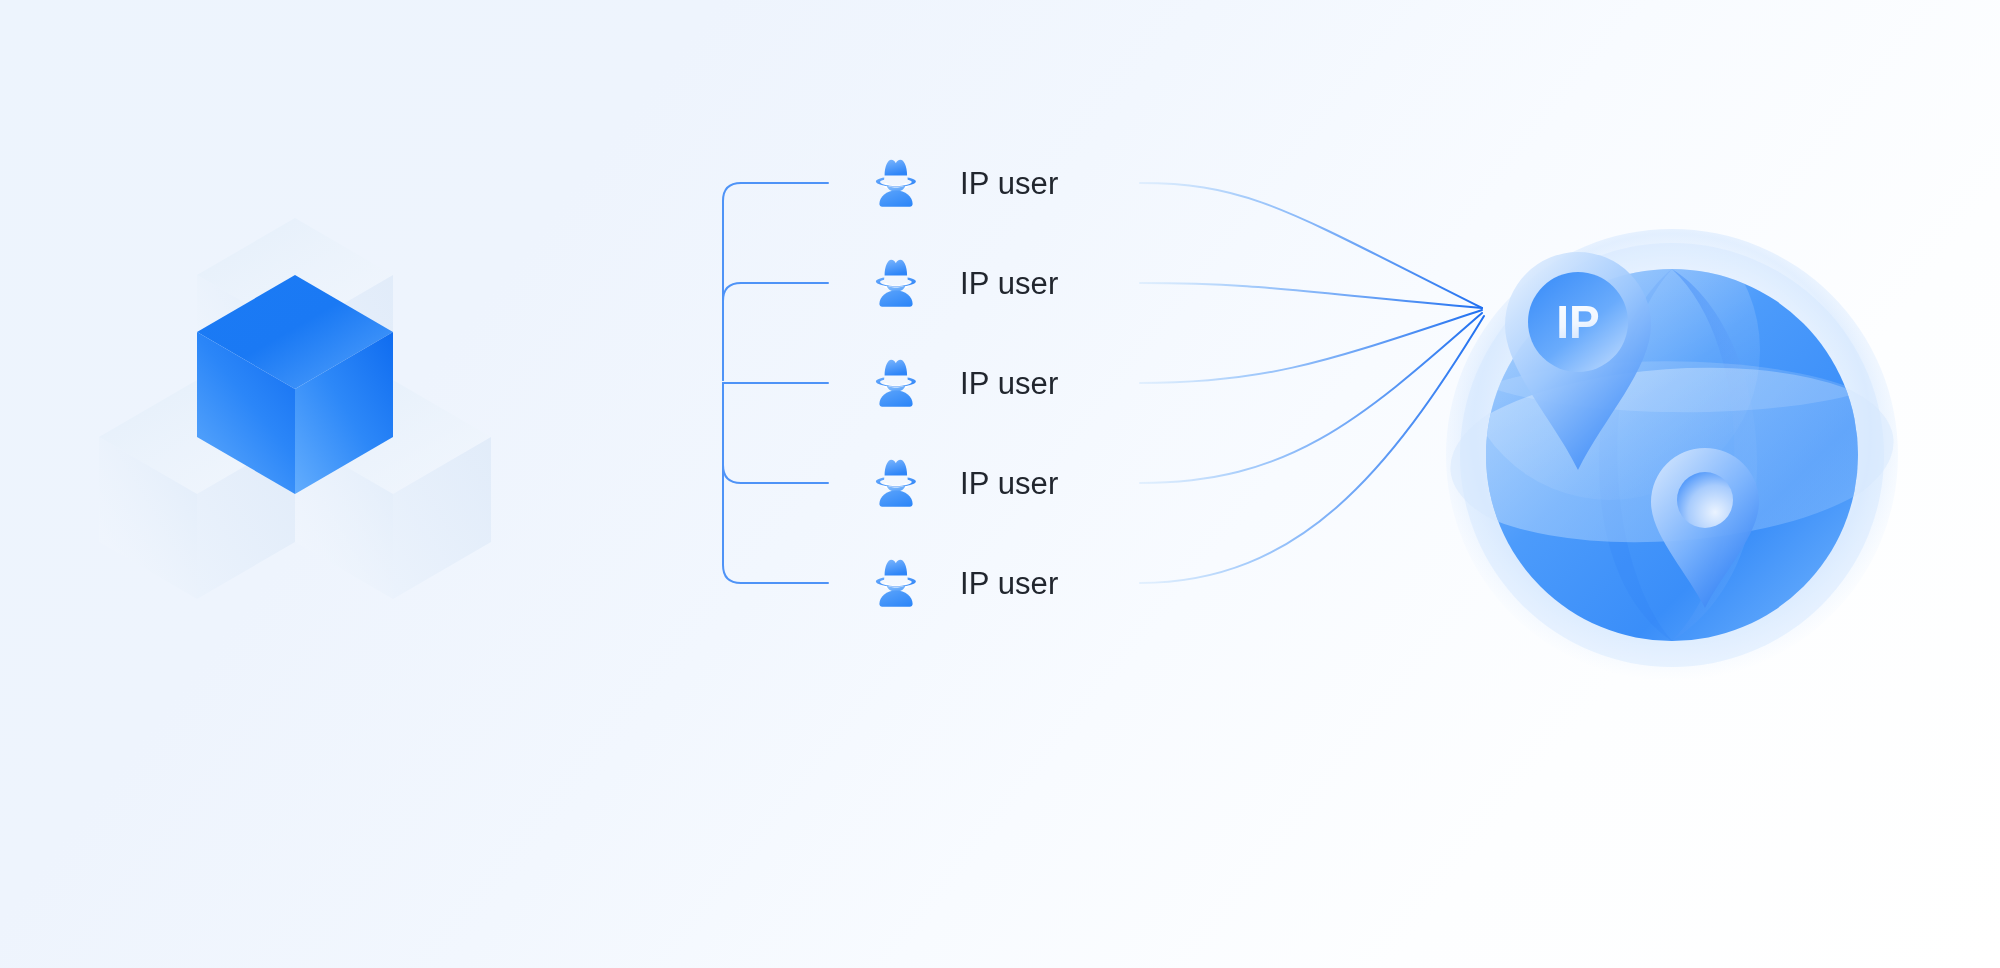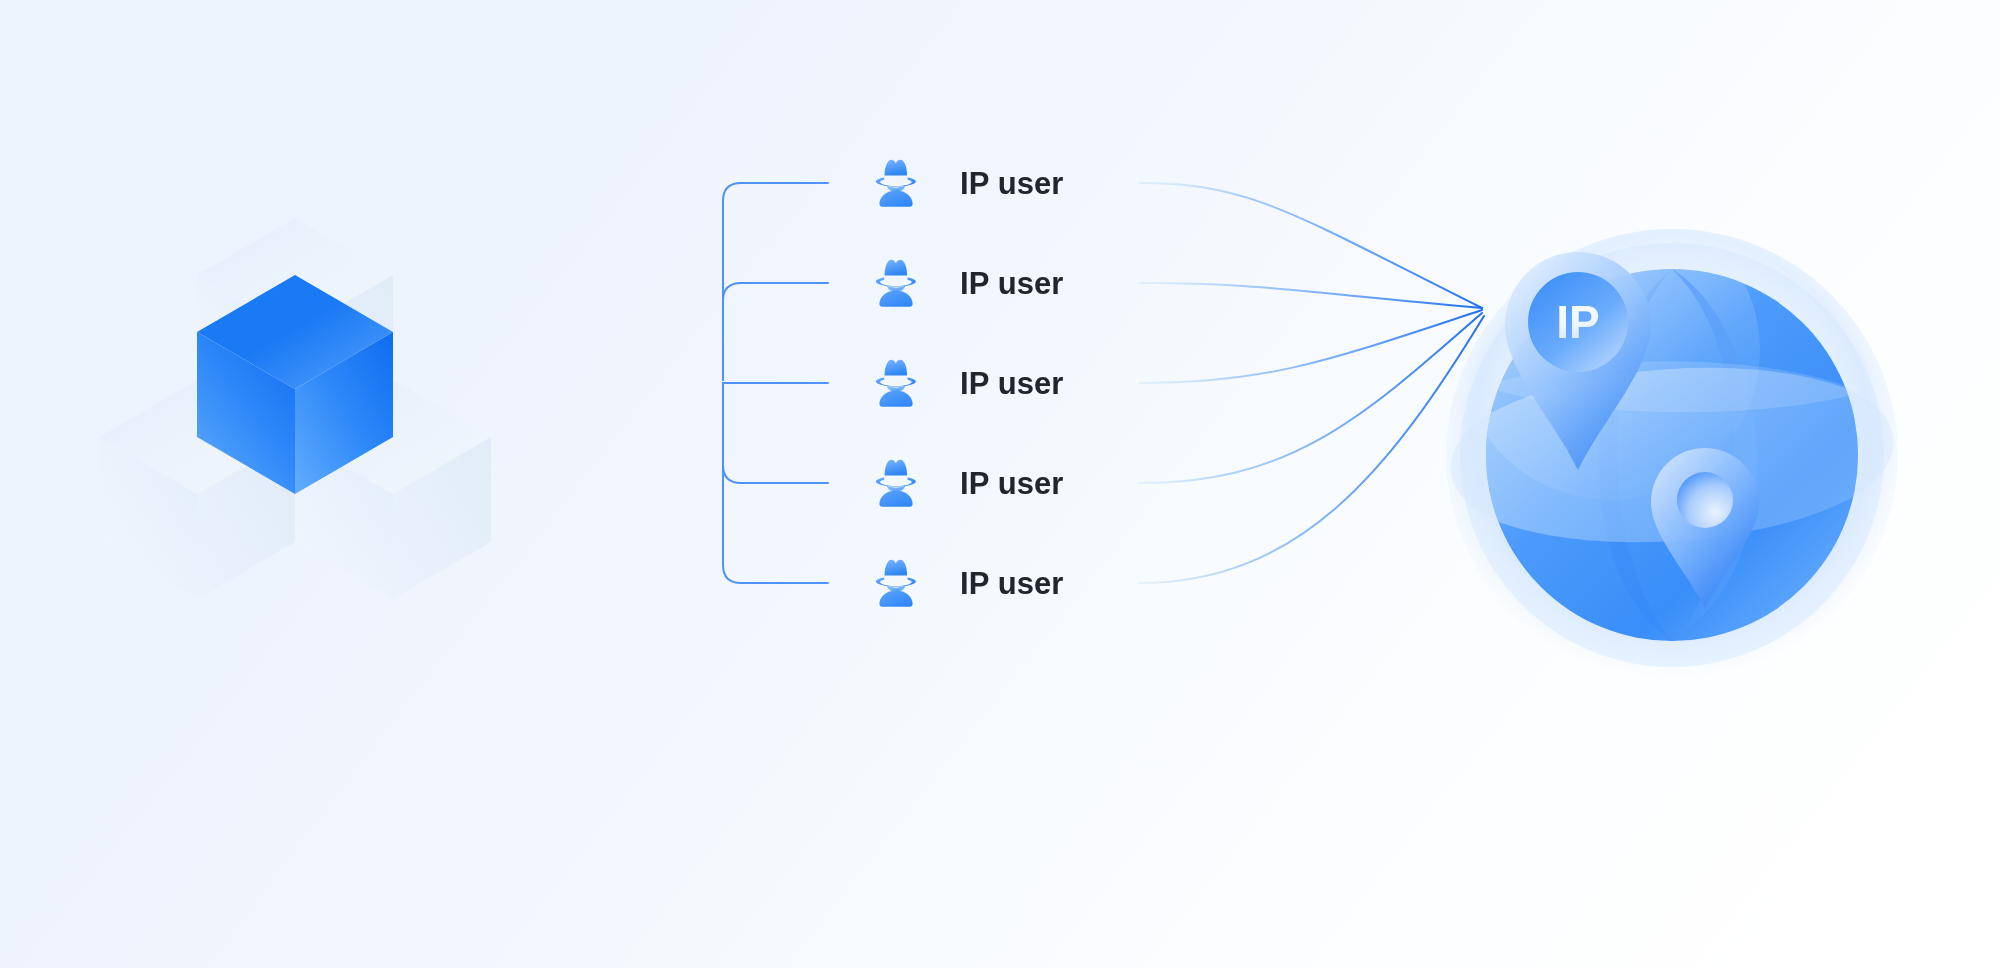--- a/index.html
+++ b/index.html
@@ -28,21 +28,21 @@
     position: absolute;
     inset: 0;
     width: 100%;
     height: 100%;
     display: block;
   }
   .user-label {
     position: absolute;
     font-family: "Liberation Sans", sans-serif;
     font-size: 31px;
-    font-weight: 700;
+    font-weight: 400;
     color: #21262e;
     letter-spacing: 0.1px;
     white-space: nowrap;
     line-height: 1;
     transform: translateY(-50%);
   }
 </style>
 </head>
 <body>
 

